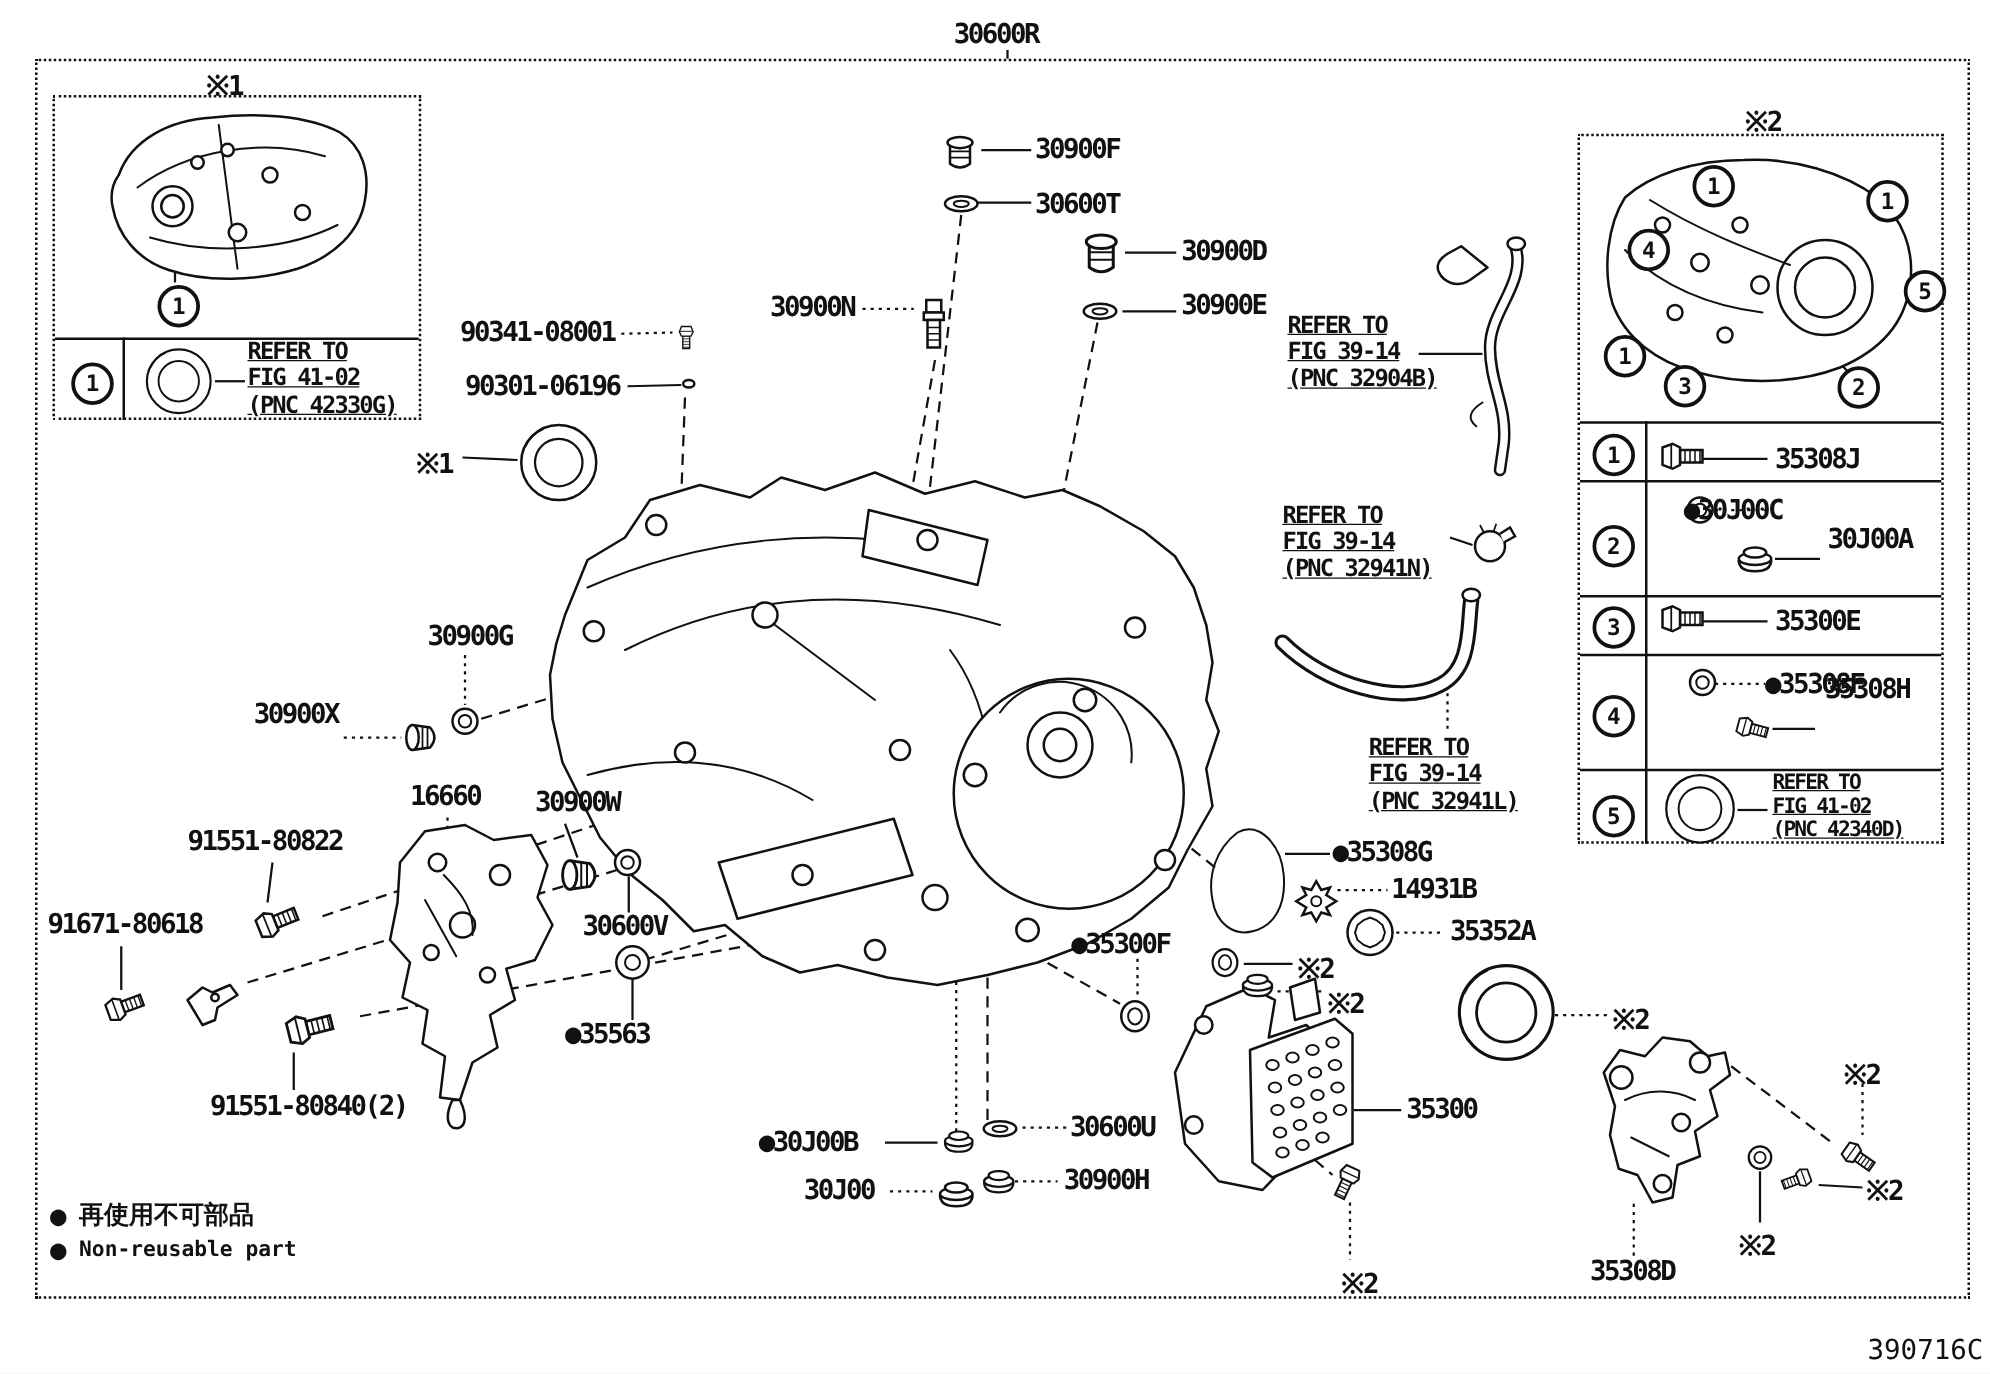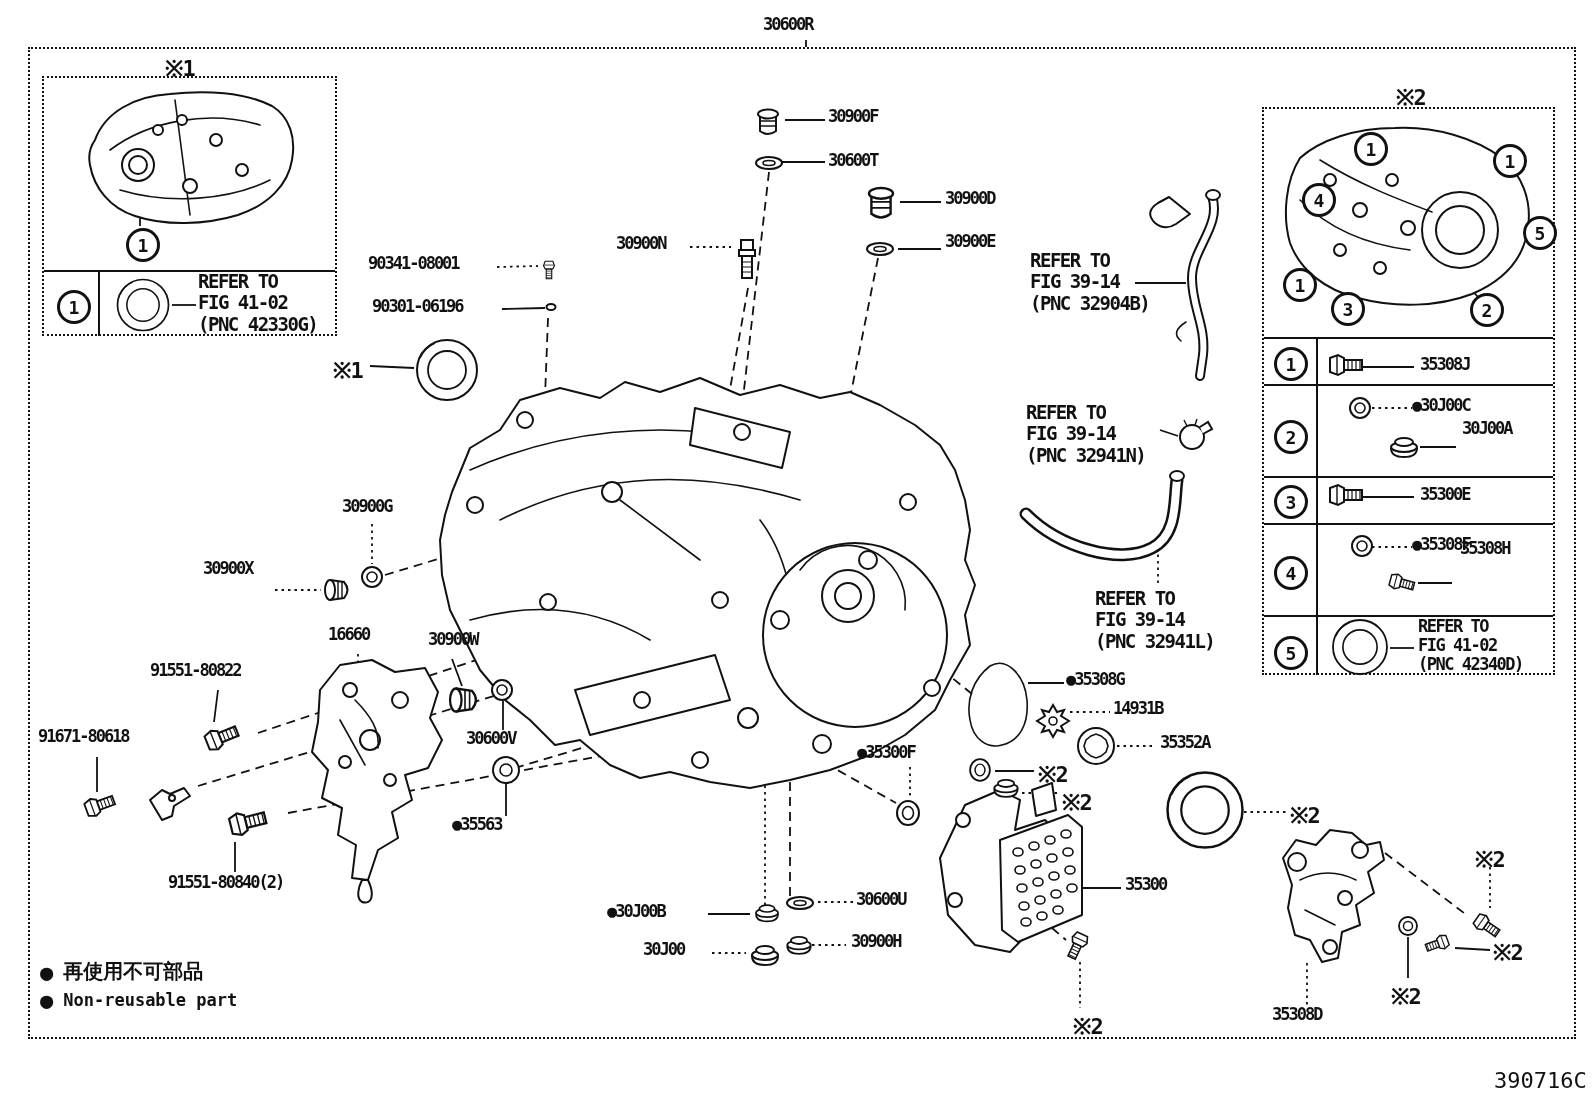--- a/index.html
+++ b/index.html
@@ -8,24 +8,24 @@
   #mainborder{position:absolute;left:28px;top:47px;width:1548px;height:992px;
               border:2px dotted #111;box-sizing:border-box;}
   #inset1box{position:absolute;left:42px;top:76px;width:295px;height:260px;
              border:2px dotted #111;box-sizing:border-box;}
   #inset1box .hline{position:absolute;left:0;top:192px;width:100%;height:2px;background:#111;}
   #inset1box .vline{position:absolute;left:54px;top:192px;width:2px;height:66px;background:#111;}
   #inset2box{position:absolute;left:1262px;top:107px;width:293px;height:568px;
              border:2px dotted #111;box-sizing:border-box;}
   .i2row{position:absolute;left:0;width:100%;height:2px;background:#111;}
   #inset2box .vdiv{position:absolute;left:52px;top:228px;width:2px;height:338px;background:#111;}
-  .lbl{position:absolute;font-weight:bold;font-size:17px;letter-spacing:-2px;
+  .lbl{position:absolute;font-weight:bold;font-size:22px;letter-spacing:-2px;
        white-space:nowrap;z-index:5;line-height:1.05;}
   .ref{position:absolute;font-weight:bold;font-size:19px;letter-spacing:-1.5px;
-       white-space:nowrap;z-index:5;line-height:1.12;}
+       white-space:nowrap;z-index:5;line-height:1.12;text-decoration:underline;}
   .ref.small{font-size:17px;}
   .mark{position:absolute;font-weight:bold;font-size:22px;letter-spacing:-1px;z-index:5;}
   .co{position:absolute;width:28px;height:28px;border:3px solid #111;border-radius:50%;
       background:#fff;display:flex;align-items:center;justify-content:center;
       font-weight:bold;font-size:18px;z-index:6;}
   .legend-line{position:absolute;font-weight:bold;z-index:5;white-space:nowrap;}
   .legend-line .b{font-size:22px;vertical-align:-2px;}
   .legend-line .t{margin-left:10px;}
   #docnum{position:absolute;left:1494px;top:1068px;font-size:22px;letter-spacing:0;z-index:5;}
   svg{position:absolute;left:0;top:0;z-index:2;}
@@ -439,21 +439,21 @@
   <div class="co" style="left:1283px;top:268px">1</div>
   <div class="co" style="left:1331px;top:292px">3</div>
   <div class="co" style="left:1470px;top:293px">2</div>
 
   <div class="co" style="left:1274px;top:347px">1</div>
   <div class="co" style="left:1274px;top:420px">2</div>
   <div class="co" style="left:1274px;top:485px">3</div>
   <div class="co" style="left:1274px;top:556px">4</div>
   <div class="co" style="left:1274px;top:636px">5</div>
   <div class="lbl" style="left:1420px;top:356px">35308J</div>
-  <div class="lbl" style="left:1412px;top:397px">●30J00C</div>
+  <div class="lbl" style="left:1347px;top:397px">●30J00C</div>
   <div class="lbl" style="left:1462px;top:420px">30J00A</div>
   <div class="lbl" style="left:1420px;top:486px">35300E</div>
   <div class="lbl" style="left:1412px;top:536px">●35308F</div>
   <div class="lbl" style="left:1460px;top:540px">35308H</div>
   <div class="ref small" style="left:1418px;top:617px">
     <div>REFER TO</div>
     <div>FIG 41-02</div>
     <div>(PNC 42340D)</div>
   </div>
 

